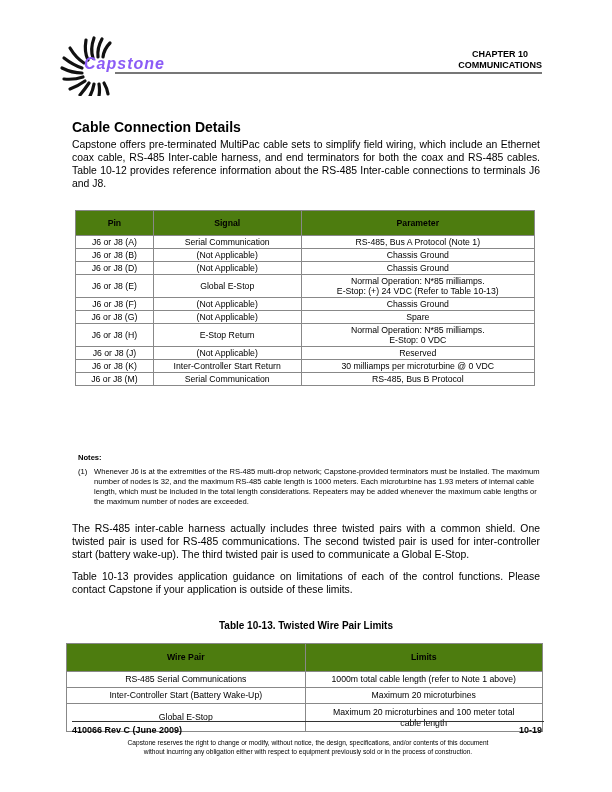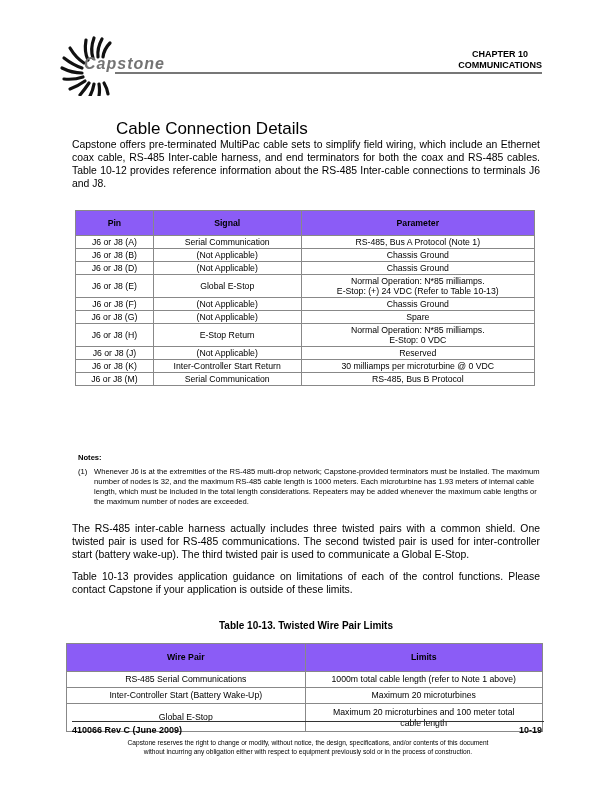--- a/index.html
+++ b/index.html
@@ -1,39 +1,39 @@
 <!DOCTYPE html>
 <html><head>
 <meta charset="utf-8">
 <style>
   html, body { margin: 0; padding: 0; background: #ffffff; }
   body { width: 612px; height: 792px; position: relative; overflow: hidden;
          font-family: "Liberation Sans", "DejaVu Sans", sans-serif; color: #000; }
 
   .logo { position: absolute; left: 58px; top: 34px; width: 110px; height: 62px; }
   .logo-text { position: absolute; left: 84px; top: 55px; font-size: 16px; font-weight: bold;
-               font-style: italic; letter-spacing: 1px; color: #737373; }
+               font-style: italic; letter-spacing: 1px; color: #8b5cf6; }
   .header-rule { position: absolute; left: 115px; top: 72px; width: 427px; height: 2px; background: #777; }
   .chapter { position: absolute; right: 70px; top: 49px; text-align: center; font-size: 9px;
              font-weight: bold; line-height: 11px; }
 
-  .section-title { position: absolute; left: 72px; top: 119px; font-size: 17px; font-weight: normal; margin-left: 44px; }
+  .section-title { position: absolute; left: 72px; top: 119px; font-size: 14px; font-weight: bold; }
   .para { position: absolute; left: 72px; width: 468px; font-size: 10.4px; line-height: 13px;
           text-align: justify; }
   .p1 { top: 138px; }
   .p2 { top: 522px; }
   .p3 { top: 570px; }
 
   .caption { position: absolute; left: 72px; width: 468px; text-align: center; font-size: 10px; font-weight: bold; margin-top: 20px; }
   .cap1 { top: 197px; }
   .cap2 { top: 600px; }
 
   table { position: absolute; border-collapse: collapse; font-size: 8.7px; }
   td, th { border: 1px solid #888; text-align: center; padding: 0 3px; line-height: 10.5px; }
-  th { background: #8b5cf6; font-weight: bold; height: 24px; }
+  th { background: #4d7c0f; font-weight: bold; height: 24px; }
   .t1 { left: 75px; top: 210px; width: 460px; }
   .t1 td { height: 12px; }
   .t1 td.tall { height: 22px; }
   .t1 col.c1 { width: 78px; } .t1 col.c2 { width: 148px; } .t1 col.c3 { width: 234px; }
 
   .t2 { left: 66px; top: 643px; width: 477px; }
   .t2 th { height: 27px; }
   .t2 td { height: 15px; }
   .t2 td.tall { height: 27px; }
   .t2 col.c1 { width: 239px; } .t2 col.c2 { width: 238px; }

